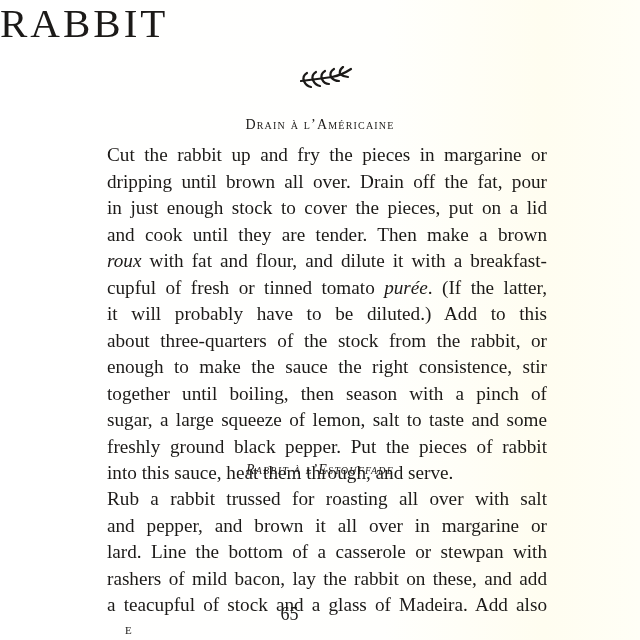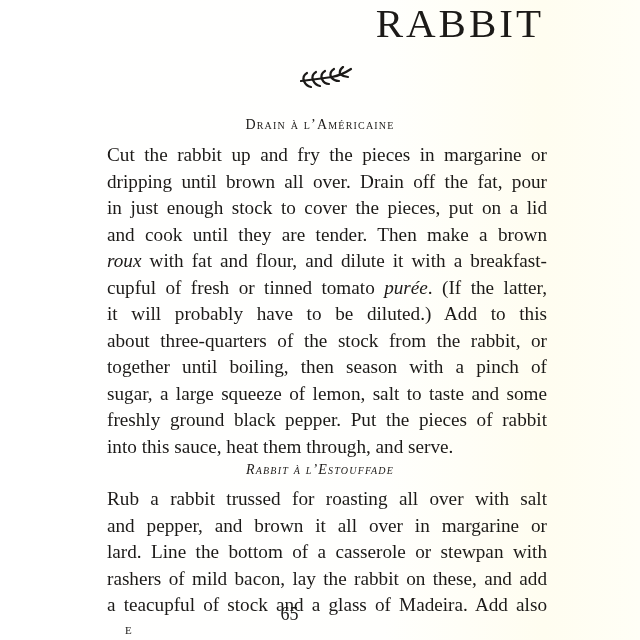--- a/index.html
+++ b/index.html
@@ -16,27 +16,26 @@
       height: 640px;
       background: linear-gradient(to right, #ffffff 0%, #fffffd 60%, #fffdf0 85%, #fffef6 100%);
       font-family: "Liberation Serif", "DejaVu Serif", serif;
       color: #1c1a18;
     }
     .title {
       position: absolute;
       top: 0px;
       left: 0;
       width: 536px;
-      text-align: right;
+      text-align: left;
       font-size: 41px;
       letter-spacing: 3px;
       line-height: 46px;
       font-weight: normal;
       margin: 0;
-      padding-left: 8px;
     }
     .ornament {
       position: absolute;
       top: 66px;
       left: 298px;
       width: 56px;
       height: 24px;
     }
     .section-heading {
       position: absolute;
@@ -120,20 +119,21 @@
 
   <div class="body-text p1">
       <span class="line"><span class="seg">Cut the rabbit up and fry the pieces in margarine or</span></span>
       <span class="line"><span class="seg">dripping until brown all over. Drain off the fat, pour</span></span>
       <span class="line"><span class="seg">in just enough stock to cover the pieces, put on a lid</span></span>
       <span class="line"><span class="seg">and cook until they are tender. Then make a brown</span></span>
       <span class="line"><em class="it">roux</em><span class="seg"> with fat and flour, and dilute it with a breakfast-</span></span>
       <span class="line"><span class="seg">cupful of fresh or tinned tomato </span><em class="it">purée</em><span class="seg">. (If the latter,</span></span>
       <span class="line"><span class="seg">it will probably have to be diluted.) Add to this</span></span>
       <span class="line"><span class="seg">about three-quarters of the stock from the rabbit, or</span></span>
+      <span class="line"><span class="seg">enough to make the sauce the right consistence, stir</span></span>
       <span class="line"><span class="seg">together until boiling, then season with a pinch of</span></span>
       <span class="line"><span class="seg">sugar, a large squeeze of lemon, salt to taste and some</span></span>
       <span class="line"><span class="seg">freshly ground black pepper. Put the pieces of rabbit</span></span>
       <span class="line last"><span class="seg">into this sauce, heat them through, and serve.</span></span>
     </div>
 
   <h2 class="section-heading h2">Rabbit à l’Estouffade</h2>
 
   <div class="body-text p2">
       <span class="line"><span class="seg">Rub a rabbit trussed for roasting all over with salt</span></span>

